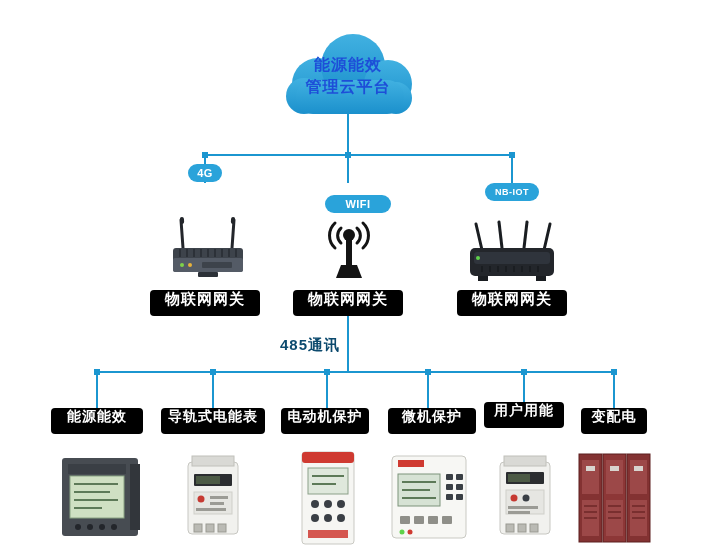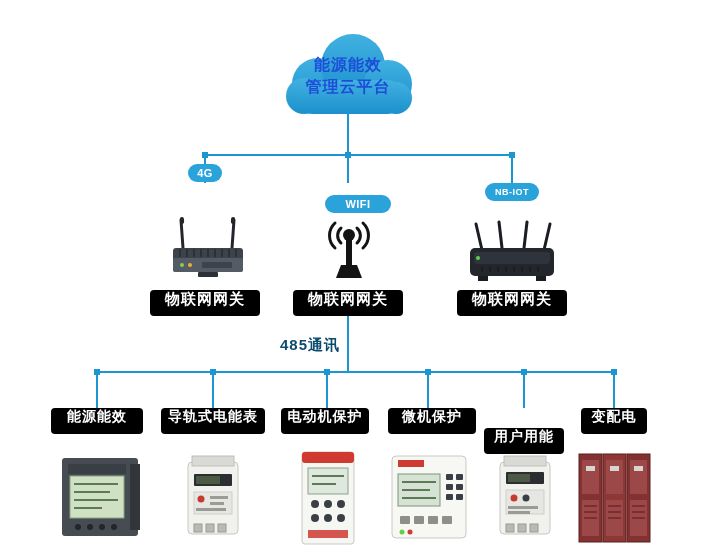--- a/index.html
+++ b/index.html
@@ -195,21 +195,21 @@
   </div>
   <div class="abs pill" style="left:161px;top:408px;width:104px;">
     <span>导轨式电能表</span>
   </div>
   <div class="abs pill" style="left:281px;top:408px;width:88px;">
     <span>电动机保护</span>
   </div>
   <div class="abs pill" style="left:388px;top:408px;width:88px;">
     <span>微机保护</span>
   </div>
-  <div class="abs pill" style="left:484px;top:428px;width:80px;">
+  <div class="abs pill" style="left:484px;top:402px;width:80px;">
     <span>用户用能</span>
   </div>
   <div class="abs pill" style="left:581px;top:408px;width:66px;">
     <span>变配电</span>
   </div>
 
   <div class="abs" style="left:52px;top:450px;">
     <svg class="devimg" width="92" height="94" viewBox="0 0 92 94">
       <rect x="10" y="8" width="76" height="78" rx="3" fill="#474c52"></rect>
       <rect x="78" y="14" width="10" height="66" fill="#32363b"></rect>

